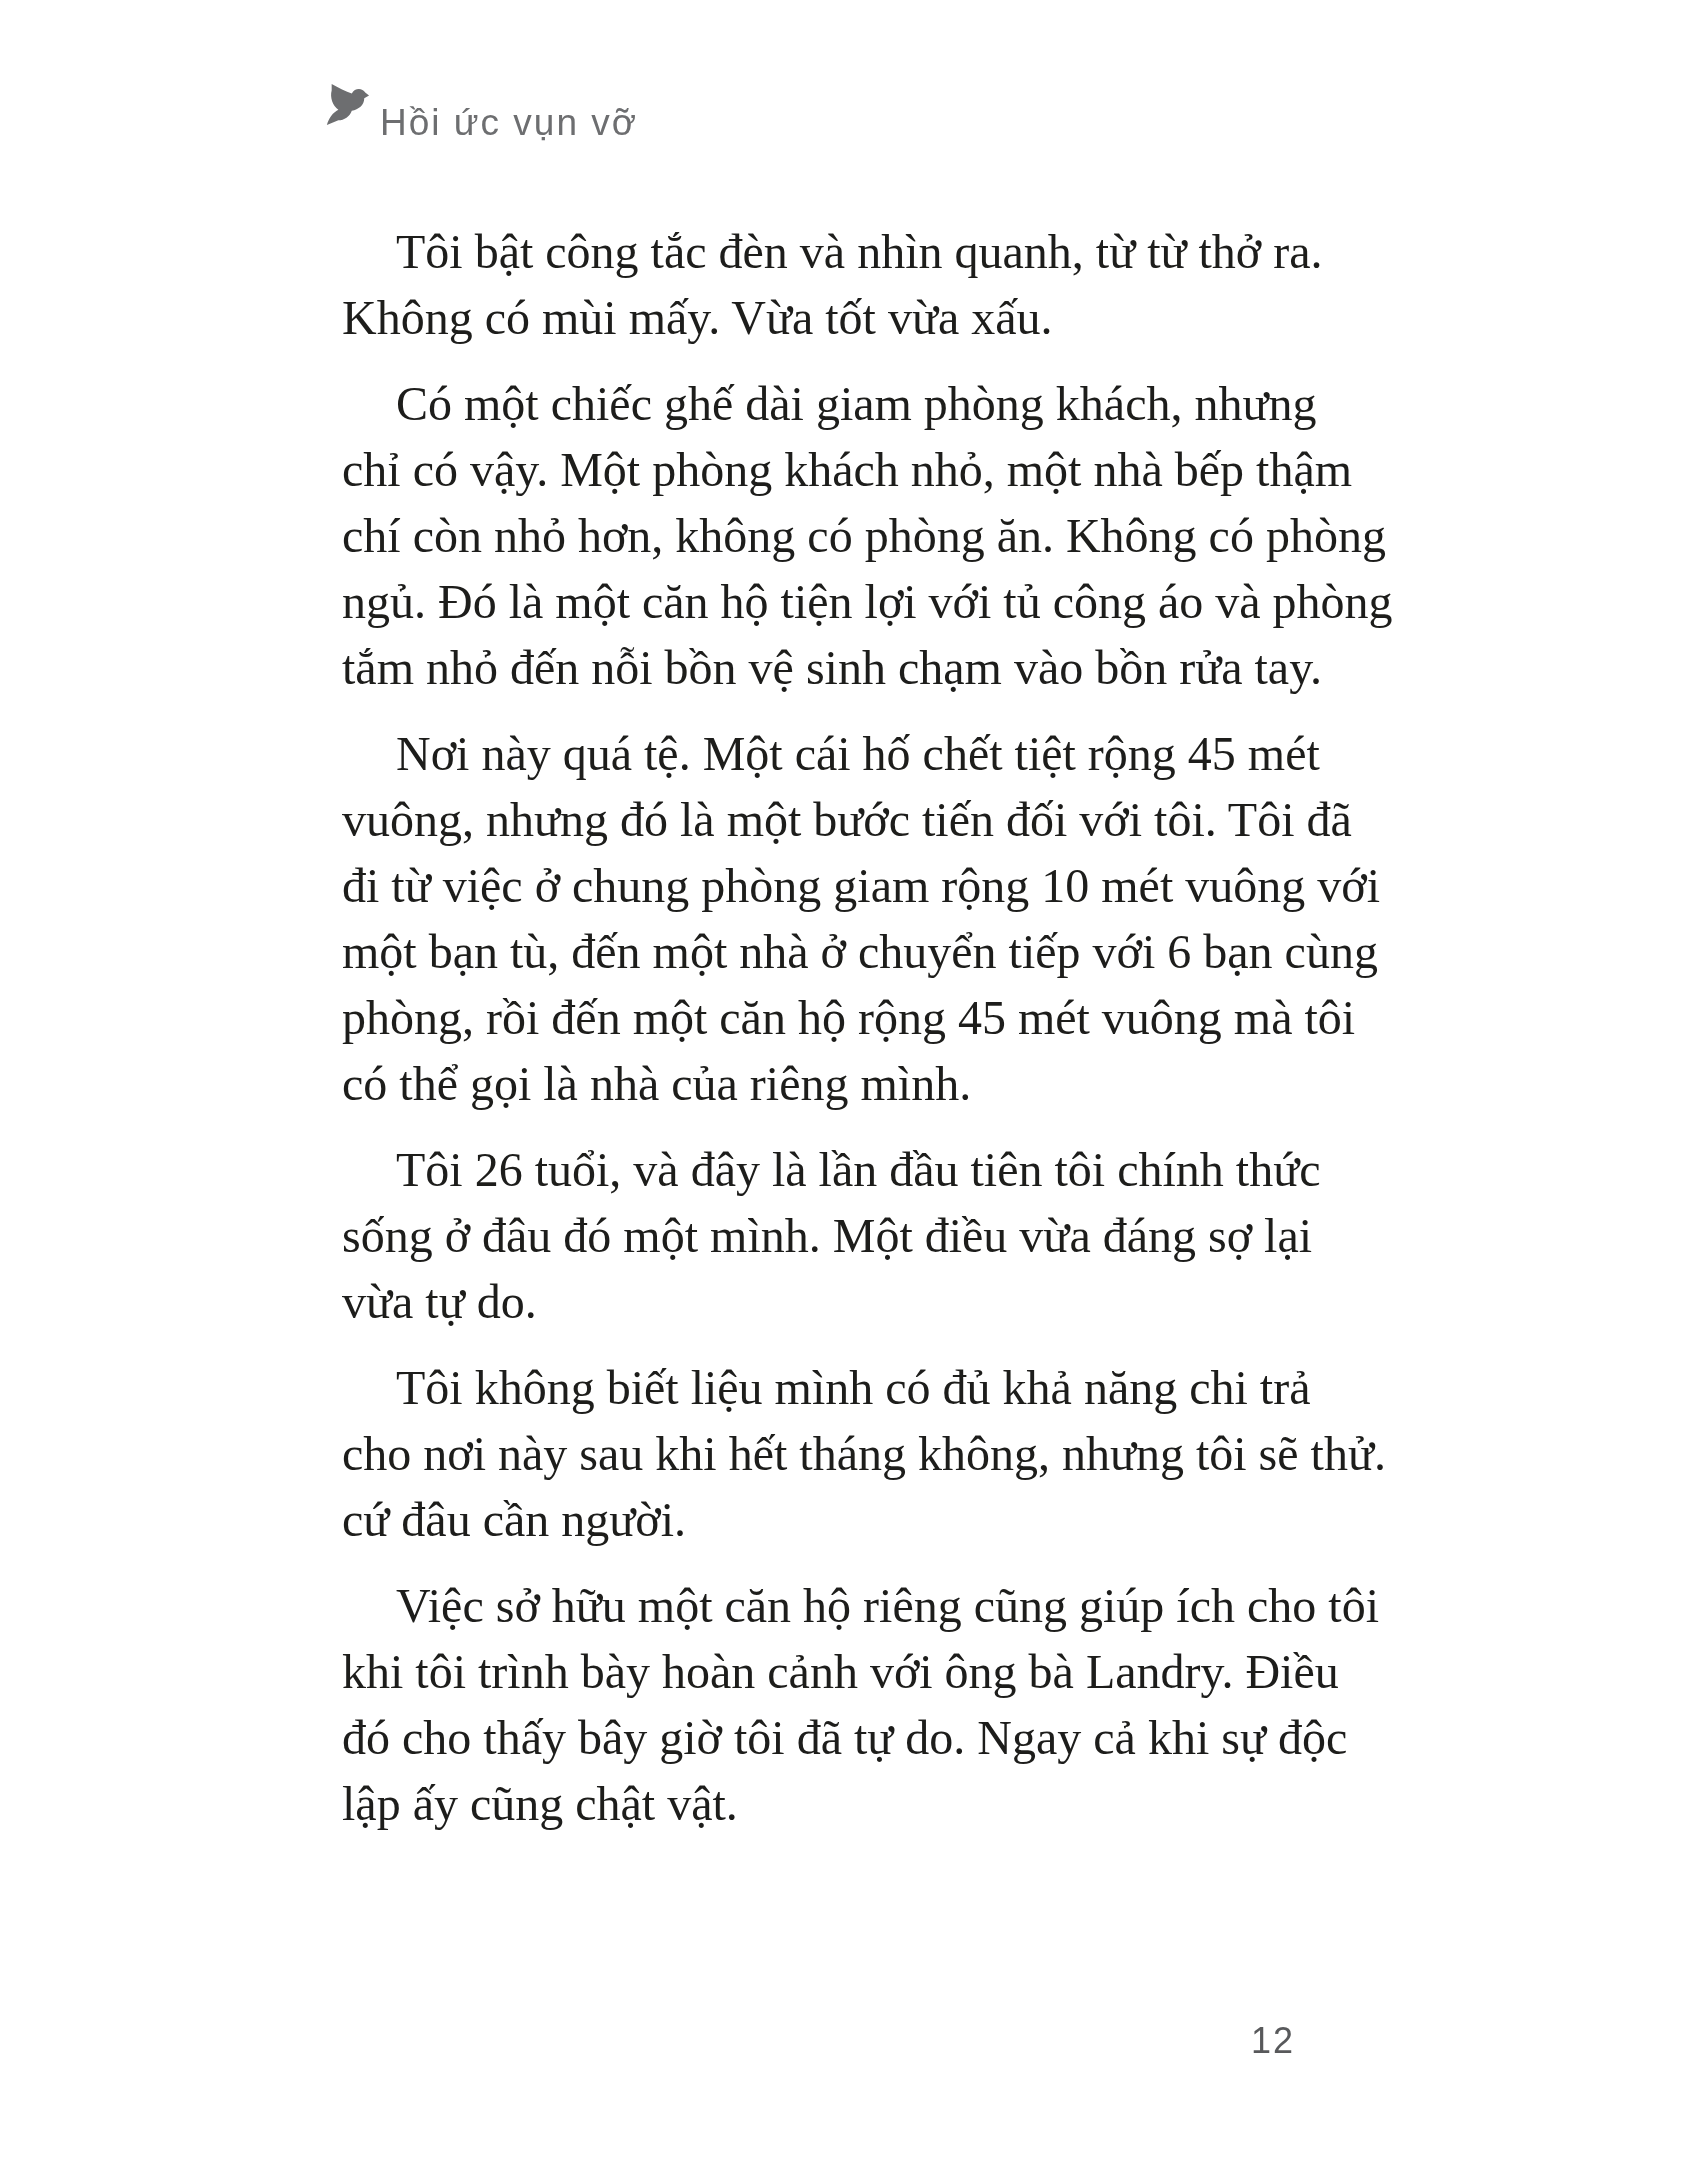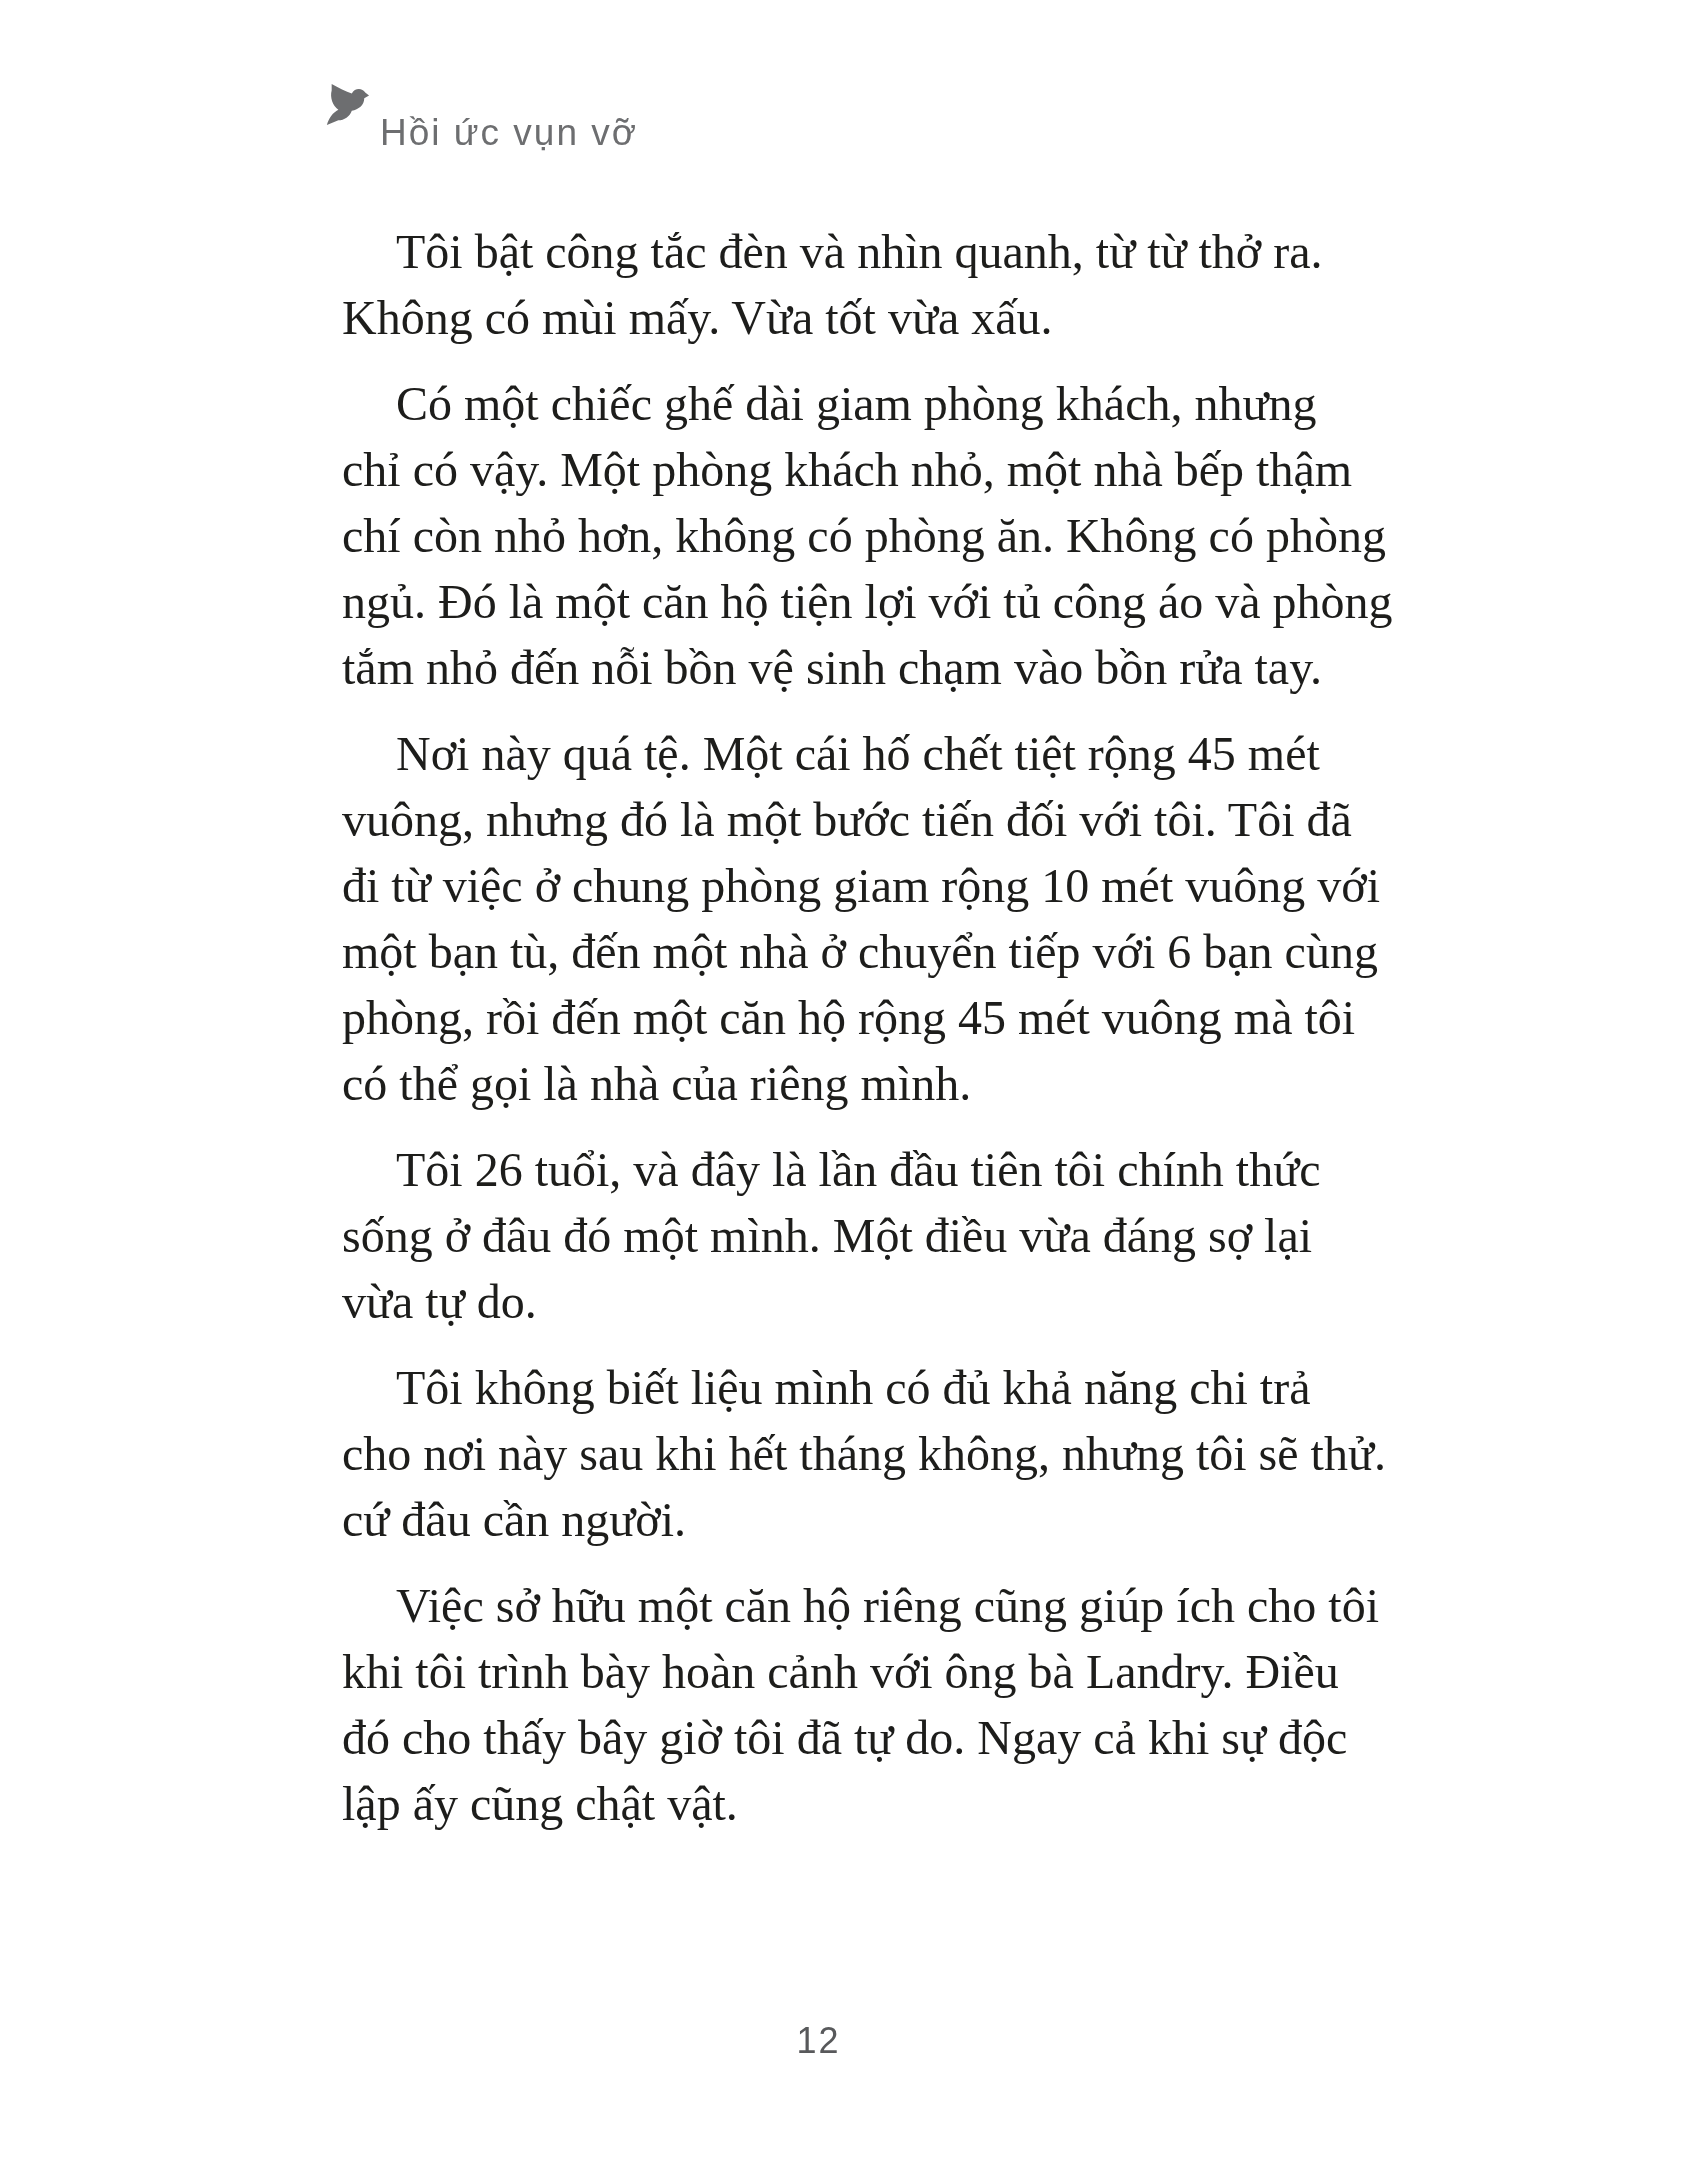--- a/index.html
+++ b/index.html
@@ -9,42 +9,42 @@
     background:var(--background,#ffffff);
     font-family:"Liberation Serif","DejaVu Serif",serif;
     overflow:hidden;
   }
   .bird {
     position:absolute; left:323px; top:81px;
     width:48px; height:46px;
     color:var(--header-text,#6d6e70);
   }
   .head-title {
-    position:absolute; left:380px; top:113px;
+    position:absolute; left:380px; top:103px;
     font-family:"Liberation Sans","DejaVu Sans",sans-serif;
     font-size:37px; line-height:40px; letter-spacing:2px;
     color:var(--header-text,#6d6e70);
     white-space:nowrap;
   }
   .body-text {
     position:absolute; left:342px; top:219px; width:953px;
     color:var(--body-text,#1d1d1b);
     font-size:48px; line-height:66px;
   }
   .para { margin:0 0 20px 0; }
   .line {
     white-space:nowrap;
     text-align:justify;
     text-align-last:justify;
   }
   .line.first { padding-left:54px; }
   .line.last { text-align-last:left; }
   .page-number {
     position:absolute; left:342px; top:2020px; width:953px;
-    text-align:center;
+    text-align:right;
     font-family:"Liberation Sans","DejaVu Sans",sans-serif;
     font-size:36px; letter-spacing:2px;
     color:var(--page-number,#58595b);
   }
 </style>
 </head>
 <body>
 
 <div class="page">
 

